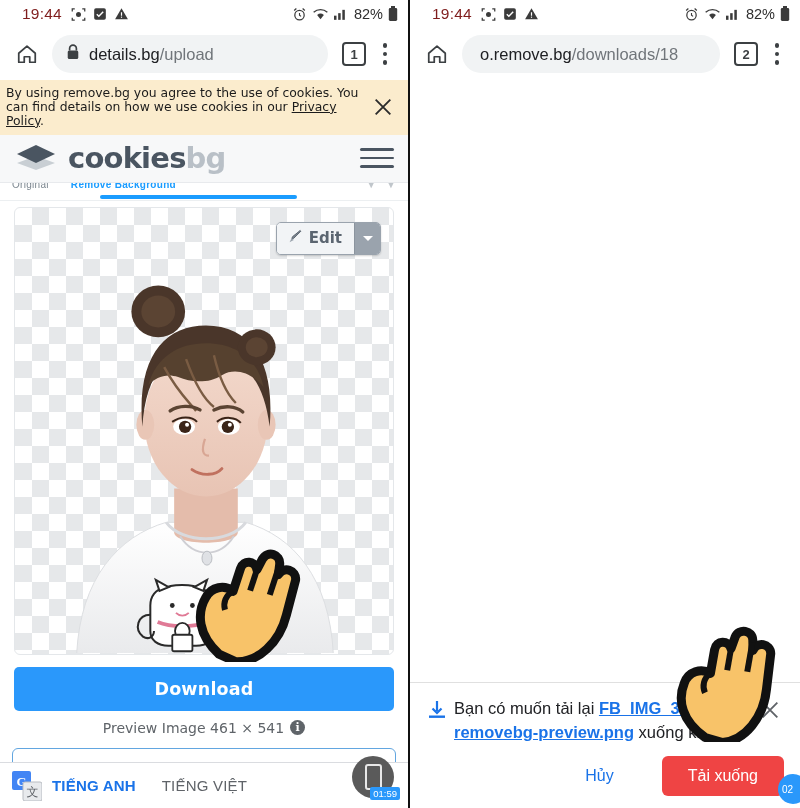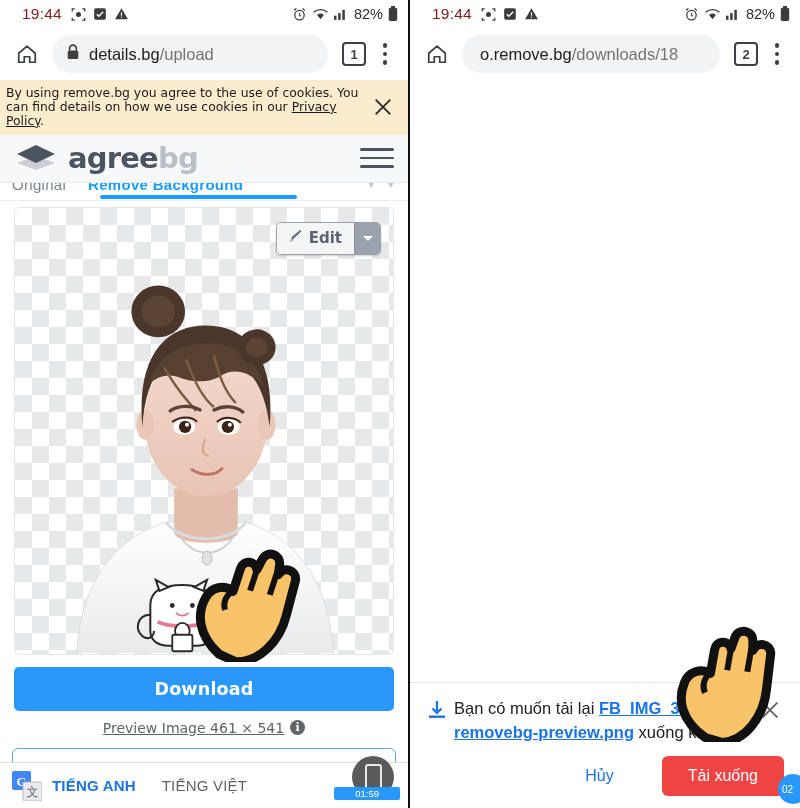--- a/index.html
+++ b/index.html
@@ -81,21 +81,21 @@
   
   .tabstrip {
     position: relative; height: 18px; background: #fff; overflow: hidden;
     border-bottom: 1px solid #eceff1;
   }
   .tabstrip-inner {
     position: absolute; left: 0; right: 0; top: -14px; height: 32px;
     display: flex; align-items: center; padding: 0 12px;
   }
   .tab {
-    font-size: 15px; color: #7b868f; letter-spacing: .3px; white-space: nowrap;
+    font-size: 10px; color: #7b868f; letter-spacing: .3px; white-space: nowrap;
   }
   .tab.active { color: #1a9cff; font-weight: 700; }
   .tab-1 { margin-right: 22px; }
   .tab-underline {
     position: absolute; left: 100px; bottom: 1px; width: 197px; height: 4px;
     background: #1a9cff; border-radius: 2px;
   }
   .tab-caret { margin-left: auto; display:flex; gap: 10px; }
   .tab-caret span { color:#c0c6cb; font-size: 10px; }
 
@@ -135,21 +135,21 @@
   .dl-area { padding: 12px 14px 0 14px; text-align: center; }
   .dl-btn {
     display: block; width: 100%; height: 44px; background: #2a98fb;
     border: none; border-radius: 5px; color: #fff;
     font-size: 17.5px; font-weight: 700; letter-spacing: .2px;
     font-family: "DejaVu Sans", sans-serif; cursor: pointer;
   }
   .dl-caption {
     margin-top: 9px; font-size: 14px; color: #5f6469;
     font-family: "DejaVu Sans", sans-serif;
-    display: flex; align-items: center; justify-content: center; gap: 6px; text-decoration: underline;
+    display: flex; align-items: center; justify-content: center; gap: 6px;
   }
   .info-dot {
     width: 15px; height: 15px; border-radius: 50%; background: #5f6469;
     color: #fff; font-size: 11px; font-weight: 700; line-height: 15px;
     font-family: "DejaVu Serif", serif;
   }
   .ghost-btn {
     margin: 12px 12px 0 12px; height: 34px;
     border: 1px solid #62a6e0; border-radius: 6px 6px 0 0;
     background: #fff;
@@ -173,21 +173,21 @@
 
   
   .rec-bubble {
     position: absolute; right: 14px; bottom: 10px; width: 42px; height: 42px;
     border-radius: 50%; background: #5a5a5a; display: flex;
     align-items: center; justify-content: center; z-index: 9;
   }
   .rec-phone { width: 17px; height: 26px; border: 2.2px solid #e8e8e8; border-radius: 3px; }
   .rec-badge {
     position: absolute; right: -6px; bottom: -2px; background: #2a98fb;
-    color: #fff; font-size: 9.5px; padding: 1px 21px; border-radius: 2px;
+    color: #fff; font-size: 9.5px; padding: 1px 3px; border-radius: 2px;
     font-family: "Liberation Sans", sans-serif;
   }
 
   
   .prompt {
     position: absolute; left: 0; right: 0; bottom: 0;
     background: #fff; border-top: 1px solid #e0e0e0; padding: 14px 10px 0 10px;
   }
   .prompt-row { display: flex; align-items: flex-start; }
   .dl-icon { width: 34px; flex: 0 0 auto; padding-top: 3px; display:flex; justify-content:center;}
@@ -318,21 +318,21 @@
       </div>
     </div>
 
     <div class="site-header">
       <div class="logo-mark">
         <svg width="44" height="32" viewBox="0 0 44 32">
           <path d="M22 14 L41 21 L22 28 L3 21 Z" fill="#c9cfd4"></path>
           <path d="M22 3 L41 12 L22 21 L3 12 Z" fill="#4a5561"></path>
         </svg>
       </div>
-      <div class="brand"><span class="b1">agree</span><span class="b2">bg</span></div>
+      <div class="brand"><span class="b1">cookies</span><span class="b2">bg</span></div>
       <div class="hamb">
           <i></i>
           <i></i>
           <i></i>
         </div>
     </div>
 
     <div class="tabstrip">
       <div class="tabstrip-inner">
         <span class="tab tab-1">Original</span>

